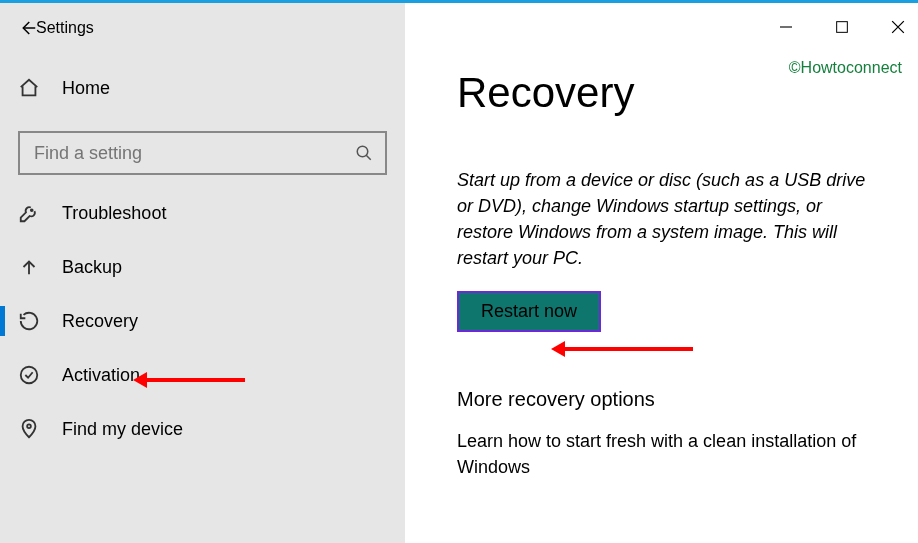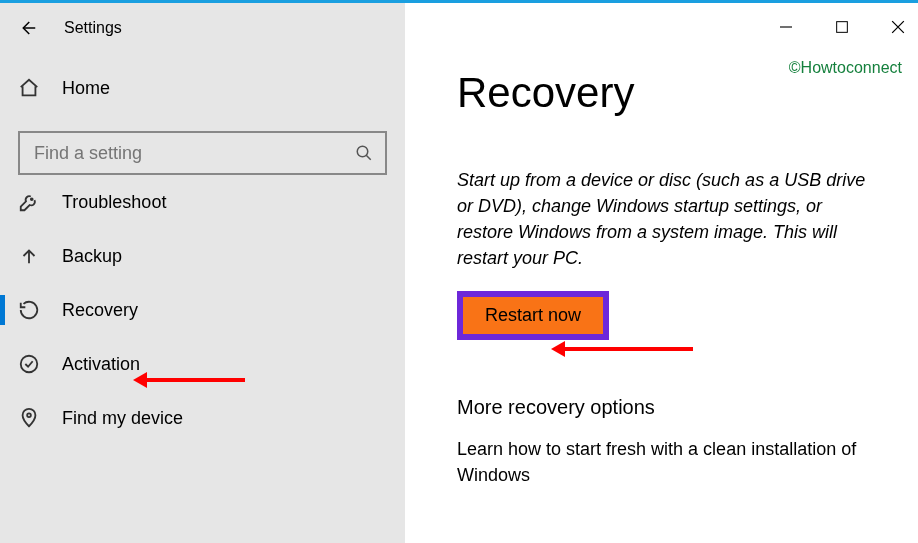--- a/index.html
+++ b/index.html
@@ -23,38 +23,37 @@
     width: 405px;
     background: #e6e6e6;
     display: flex;
     flex-direction: column;
     padding: 16px 12px 0 12px;
     position: relative;
   }
   .sb-header {
     display:flex;
     align-items:center;
-    gap: 28px;
     padding-left: 6px;
     margin-bottom: 30px;
   }
   .back-btn {
     width:18px; height:18px;
     display:flex; align-items:center; justify-content:center;
     color:#000;
   }
   .sb-title { font-size:16px; font-weight:400; }
   .home-row {
     display:flex; align-items:center; gap:22px;
     padding: 10px 6px;
     font-size:18px;
   }
   .home-icon { width:22px; height:22px; color:#333; }
   .search-wrap {
-    margin: 22px 6px 0 6px;
+    margin: 22px 6px 11px 6px;
     border: 2px solid #888;
     height: 44px;
     display:flex;
     align-items:center;
     padding: 0 12px;
     justify-content: space-between;
   }
   .search-input {
     border:none; outline:none; background:transparent;
     font-size:18px; color:#666;
@@ -117,22 +116,22 @@
   }
   .body-text {
     font-size:18px;
     line-height: 1.45;
     max-width: 420px;
     margin-bottom: 20px;
     font-style: italic;
   }
   .btn {
     display:inline-block;
-    background:#f97316;
-    border:6px solid #6d28d9;
+    background:#0f766e;
+    border:2px solid #6d28d9;
     padding: 8px 22px;
     font-size:18px;
   }
   .section2-head {
     font-size:20px;
     font-weight:400;
     margin: 56px 0 18px 0;
   }
   .link {
     color:#000000;

